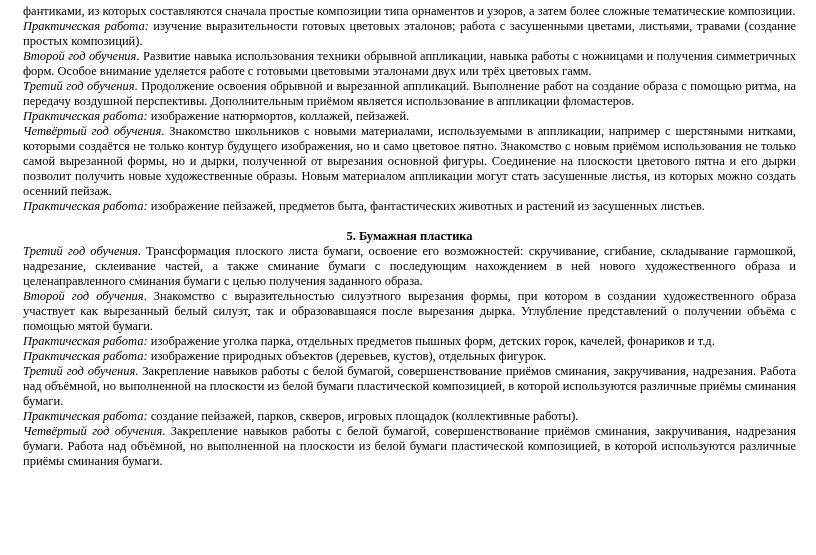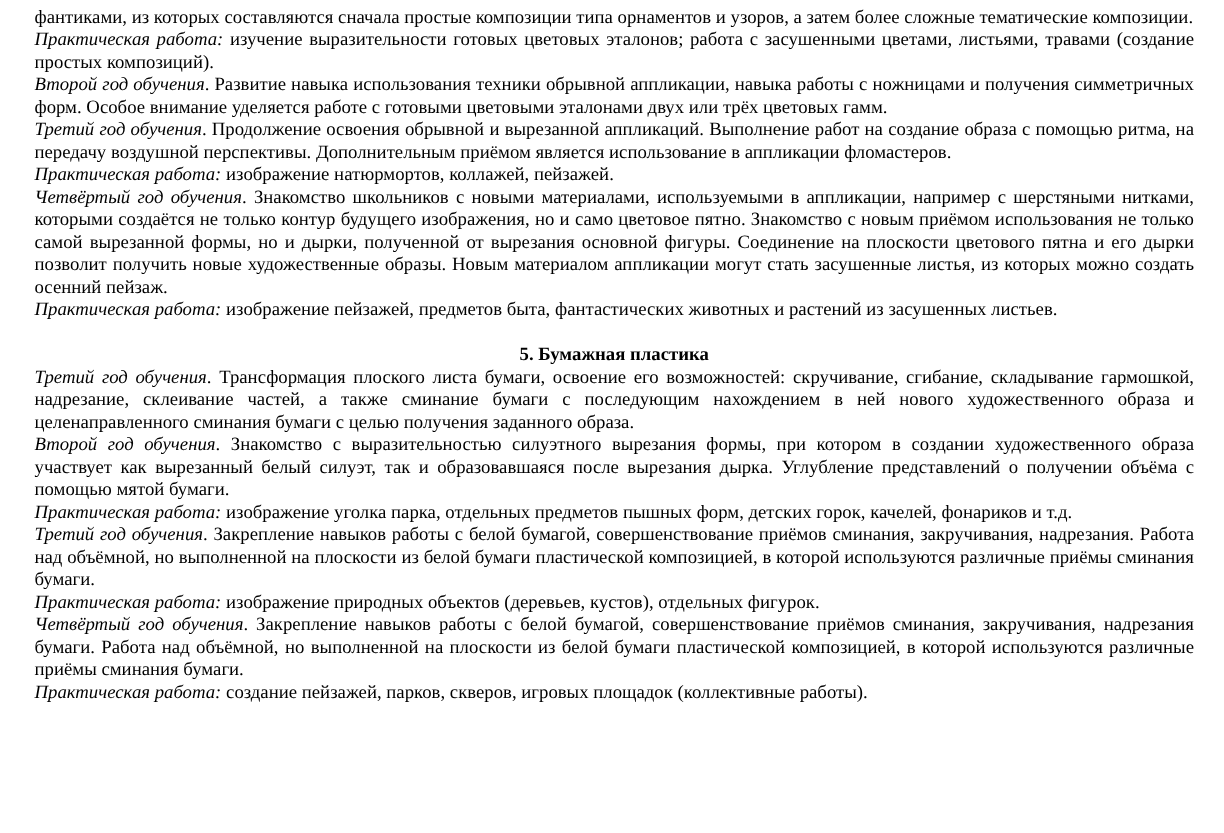--- a/index.html
+++ b/index.html
@@ -44,18 +44,18 @@
       <div class="para"><span class="lead">Практическая работа:</span> изучение выразительности готовых цветовых эталонов; работа с засушенными цветами, листьями, травами (создание простых композиций).</div>
       <div class="para"><span class="lead">Второй год обучения</span>. Развитие навыка использования техники обрывной аппликации, навыка работы с ножницами и получения симметричных форм. Особое внимание уделяется работе с готовыми цветовыми эталонами двух или трёх цветовых гамм.</div>
       <div class="para"><span class="lead">Третий год обучения</span>. Продолжение освоения обрывной и вырезанной аппликаций. Выполнение работ на создание образа с помощью ритма, на передачу воздушной перспективы. Дополнительным приёмом является использование в аппликации фломастеров.</div>
       <div class="para"><span class="lead">Практическая работа:</span> изображение натюрмортов, коллажей, пейзажей.</div>
       <div class="para"><span class="lead">Четвёртый год обучения</span>. Знакомство школьников с новыми материалами, используемыми в аппликации, например с шерстяными нитками, которыми создаётся не только контур будущего изображения, но и само цветовое пятно. Знакомство с новым приёмом использования не только самой вырезанной формы, но и дырки, полученной от вырезания основной фигуры. Соединение на плоскости цветового пятна и его дырки позволит получить новые художественные образы. Новым материалом аппликации могут стать засушенные листья, из которых можно создать осенний пейзаж.</div>
       <div class="para"><span class="lead">Практическая работа:</span> изображение пейзажей, предметов быта, фантастических животных и растений из засушенных листьев.</div>
       <div class="para heading spacer-before">5. Бумажная пластика</div>
       <div class="para"><span class="lead">Третий год обучения</span>. Трансформация плоского листа бумаги, освоение его возможностей: скручивание, сгибание, складывание гармошкой, надрезание, склеивание частей, а также сминание бумаги с последующим нахождением в ней нового художественного образа и целенаправленного сминания бумаги с целью получения заданного образа.</div>
       <div class="para"><span class="lead">Второй год обучения</span>. Знакомство с выразительностью силуэтного вырезания формы, при котором в создании художественного образа участвует как вырезанный белый силуэт, так и образовавшаяся после вырезания дырка. Углубление представлений о получении объёма с помощью мятой бумаги.</div>
       <div class="para"><span class="lead">Практическая работа:</span> изображение уголка парка, отдельных предметов пышных форм, детских горок, качелей, фонариков и т.д.</div>
+      <div class="para"><span class="lead">Практическая работа:</span> изображение природных объектов (деревьев, кустов), отдельных фигурок.</div>
       <div class="para"><span class="lead">Третий год обучения</span>. Закрепление навыков работы с белой бумагой, совершенствование приёмов сминания, закручивания, надрезания. Работа над объёмной, но выполненной на плоскости из белой бумаги пластической композицией, в которой используются различные приёмы сминания бумаги.</div>
-      <div class="para"><span class="lead">Практическая работа:</span> изображение природных объектов (деревьев, кустов), отдельных фигурок.</div>
+      <div class="para"><span class="lead">Практическая работа:</span> создание пейзажей, парков, скверов, игровых площадок (коллективные работы).</div>
       <div class="para"><span class="lead">Четвёртый год обучения</span>. Закрепление навыков работы с белой бумагой, совершенствование приёмов сминания, закручивания, надрезания бумаги. Работа над объёмной, но выполненной на плоскости из белой бумаги пластической композицией, в которой используются различные приёмы сминания бумаги.</div>
-      <div class="para"><span class="lead">Практическая работа:</span> создание пейзажей, парков, скверов, игровых площадок (коллективные работы).</div>
     </div>
 </div>
 
 </body></html>

